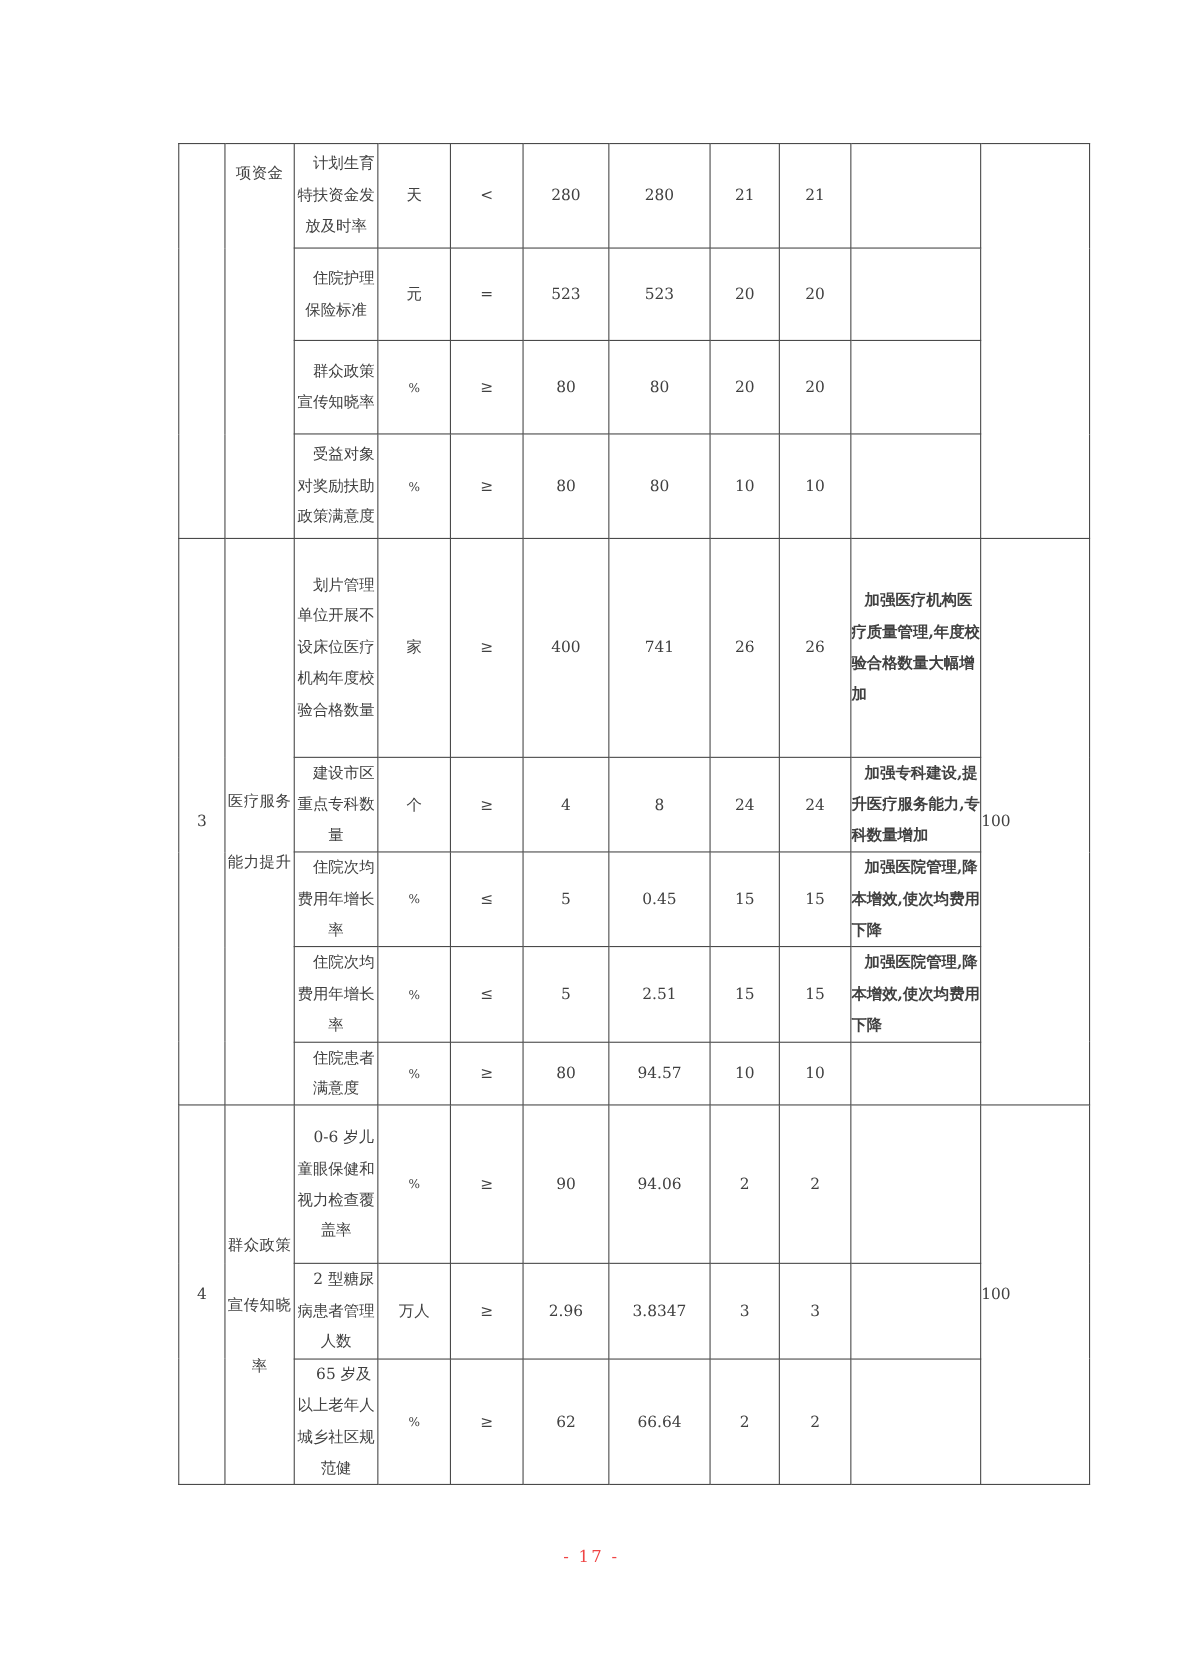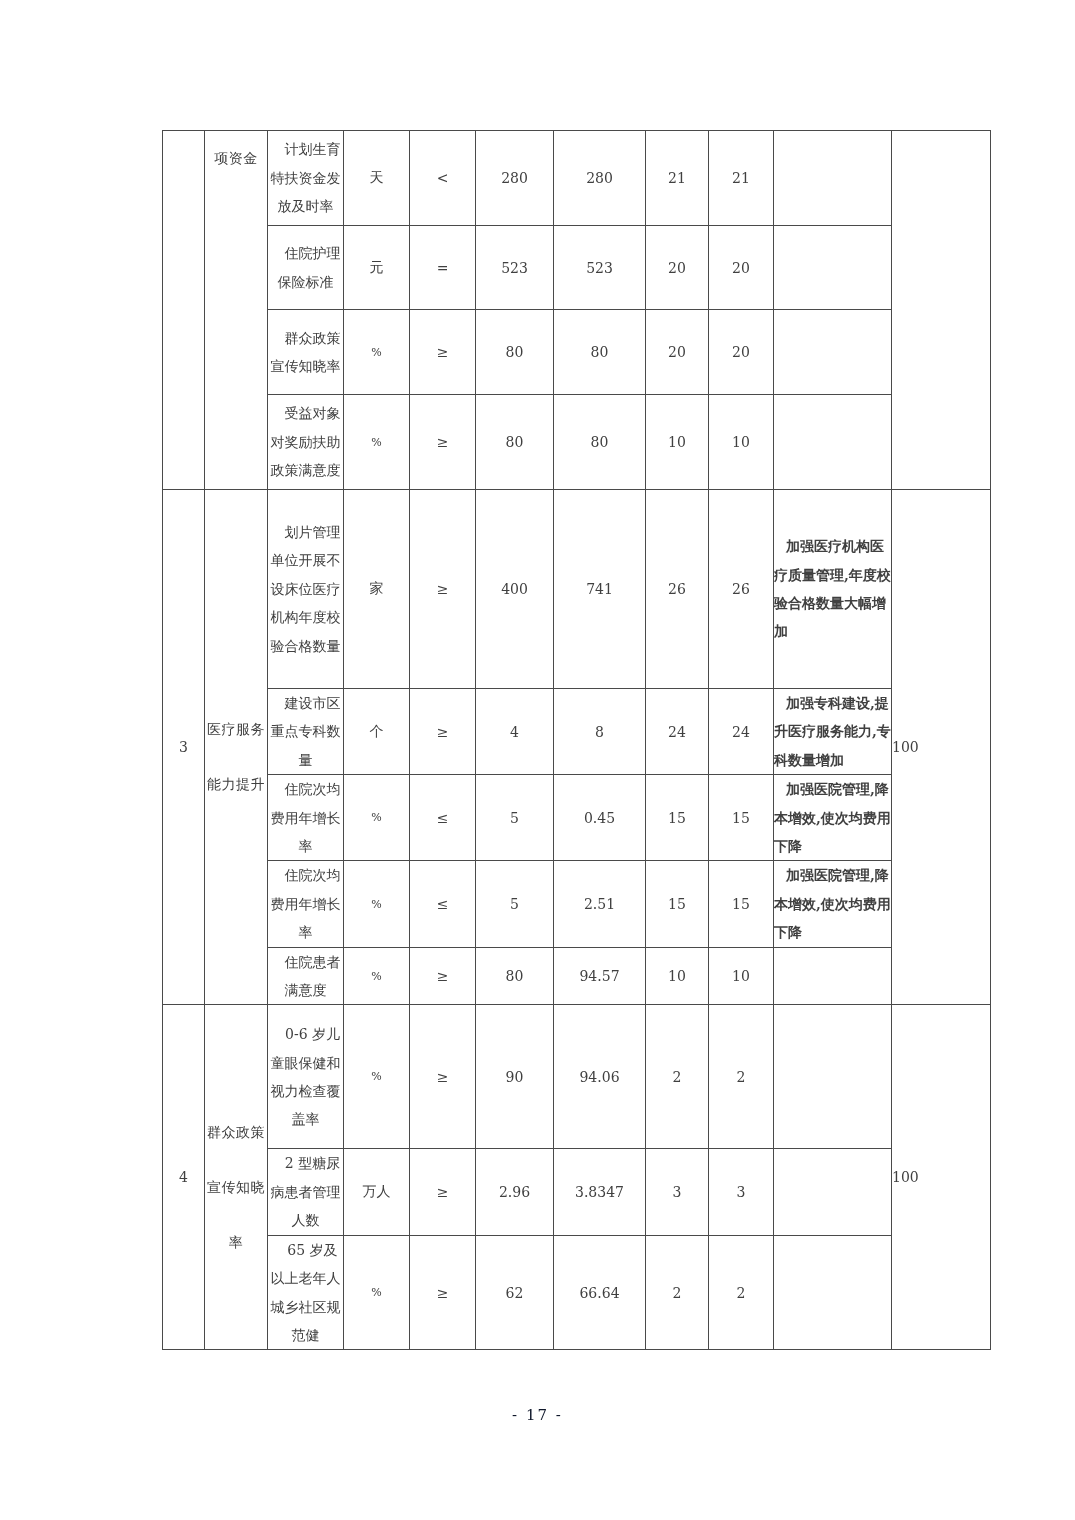--- a/index.html
+++ b/index.html
@@ -59,21 +59,21 @@
   td.c-score{padding-right:11px;}
 
   td.c-remark{
     text-align:left;padding:4px 5px;line-height:28.4px;
     font-size:13.5px;text-indent:12px;font-weight:bold;
   }
   td.c-total{text-align:left;}
 
   .footer{
     position:absolute;left:0;top:1406px;width:1075px;
-    text-align:center;font-size:15px;color:#0f172a;letter-spacing:2px;
+    text-align:center;font-size:15px;color:#ef4444;letter-spacing:2px;
   }
 </style>
 </head>
 <body>
 
 <div class="sheet">
 
   <table class="perf">
     <colgroup>
       <col style="width:42px">

